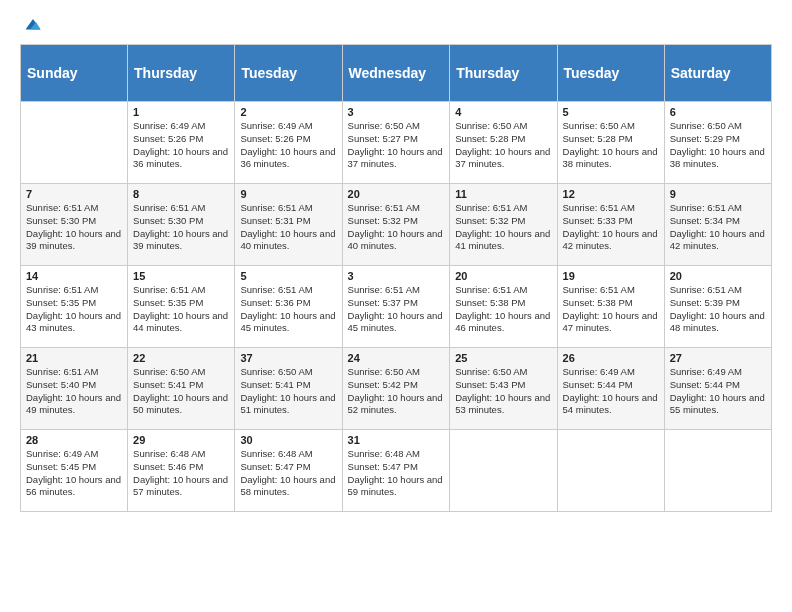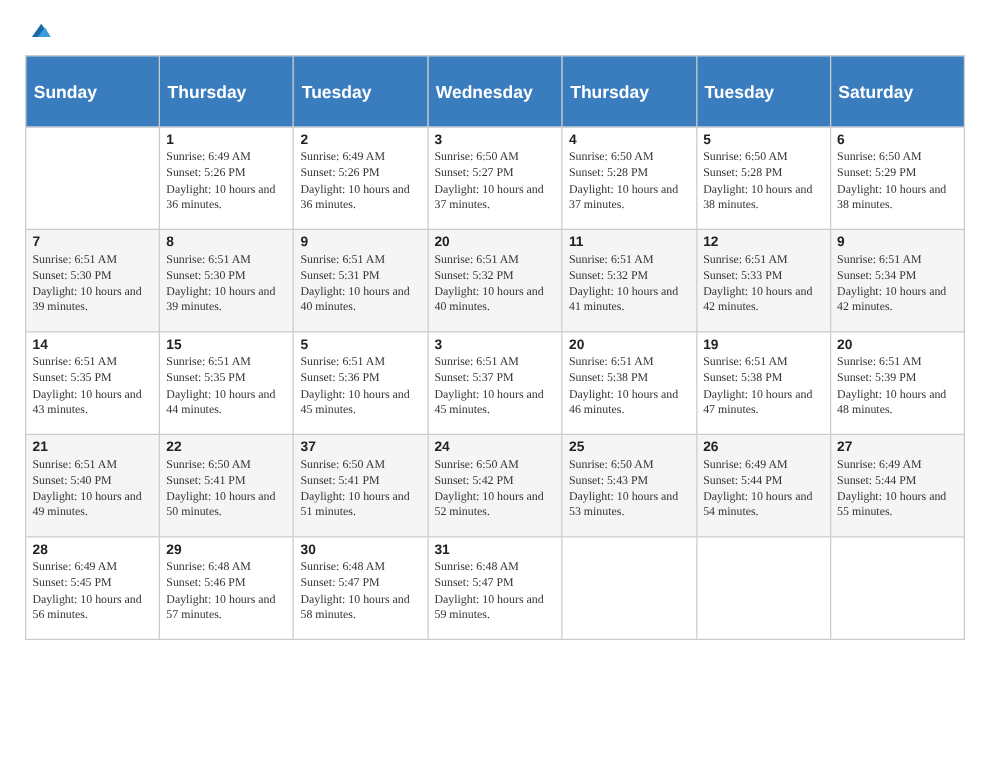--- a/index.html
+++ b/index.html
@@ -86,21 +86,20 @@
       font-size: 11px;
       font-weight: bold;
       color: #222;
       display: block;
       margin-bottom: 2px;
     }
     .cell-info {
       font-size: 9.5px;
       color: #333;
       line-height: 1.35;
-      font-family: Liberation Serif, serif;
     }
     .empty-cell {
       background: #f9f9f9;
     }
     tbody tr:nth-child(odd) td {
       background: #fff;
     }
     tbody tr:nth-child(even) td {
       background: #f5f5f5;
     }

